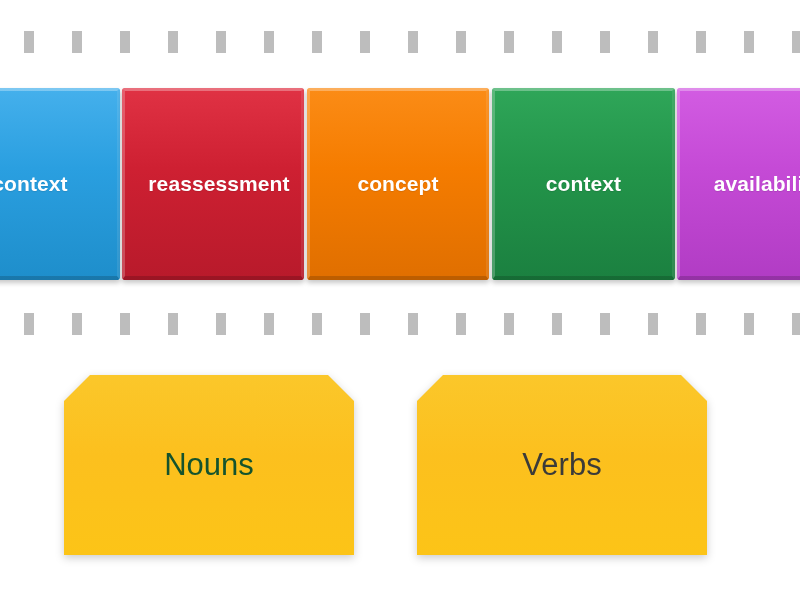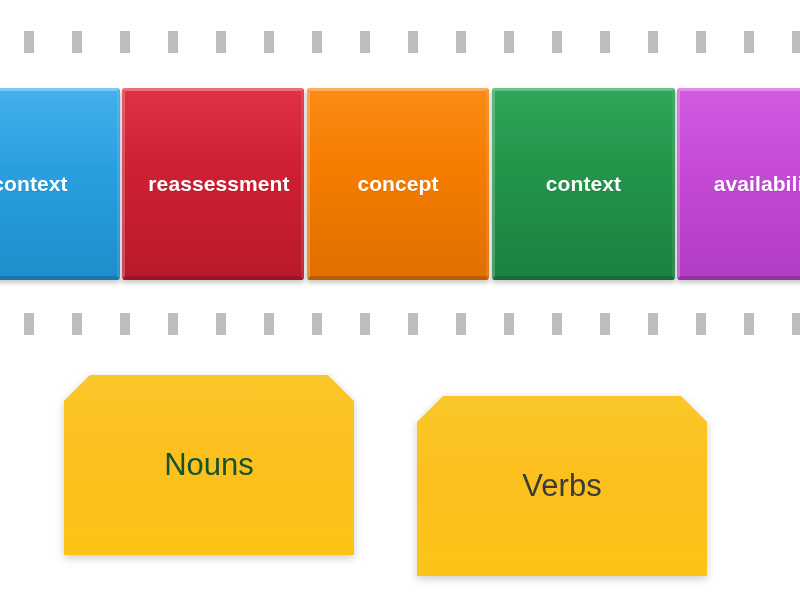--- a/index.html
+++ b/index.html
@@ -145,19 +145,19 @@
       <div class="dash" style="left: 696px; width: 10px; height: 22px; background: rgb(189, 189, 189);"></div>
       <div class="dash" style="left: 744px; width: 10px; height: 22px; background: rgb(189, 189, 189);"></div>
       <div class="dash" style="left: 792px; width: 10px; height: 22px; background: rgb(189, 189, 189);"></div>
     </div>
 
   <div id="dropzones">
       <div class="dropzone" style="left: 64px; top: 375px; width: 290px; height: 180px;">
         <div class="shape" style="background: linear-gradient(rgb(251, 199, 42) 0%, rgb(252, 192, 30) 45%, rgb(252, 196, 23) 100%);"></div>
         <div class="label" style="color: #14532d;">Nouns</div>
       </div>
-      <div class="dropzone" style="left: 417px; top: 396px; width: 290px; height: 180px;">
+      <div class="dropzone" style="left: 417px; top: 375px; width: 290px; height: 180px;">
         <div class="shape" style="background: linear-gradient(rgb(251, 199, 42) 0%, rgb(252, 192, 30) 45%, rgb(252, 196, 23) 100%);"></div>
         <div class="label" style="color: rgb(59, 59, 57);">Verbs</div>
       </div>
     </div>
 
 </div>
 
 </body></html>

